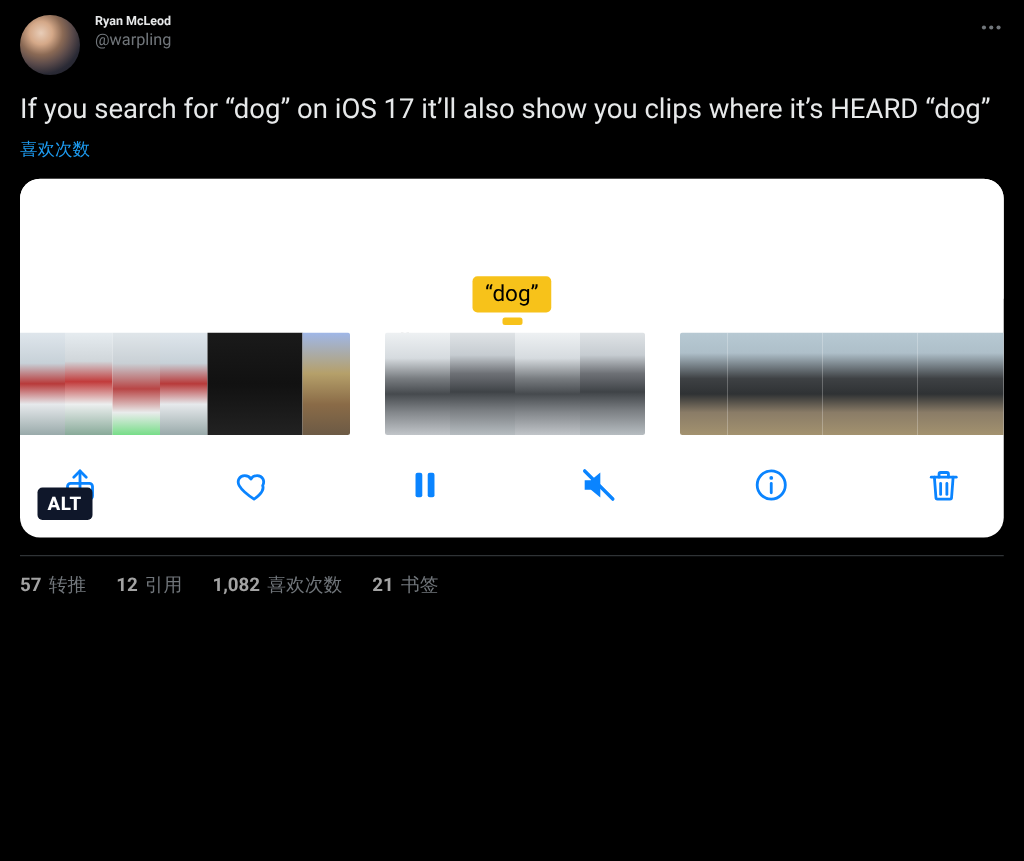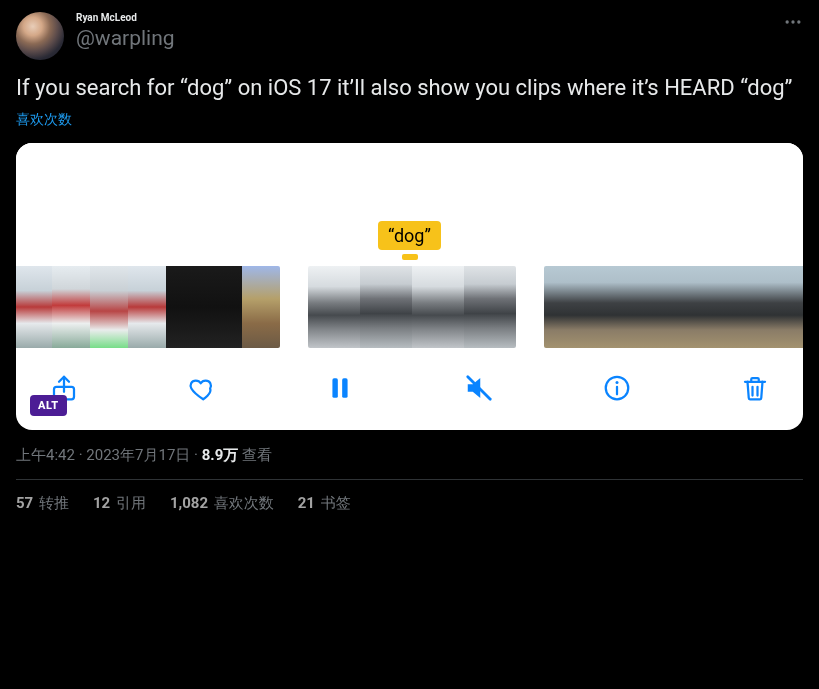--- a/index.html
+++ b/index.html
@@ -24,21 +24,21 @@
     height: 48px;
     border-radius: 50%;
     background: radial-gradient(circle at 35% 30%, #e8cdb8 0%, #d4a888 20%, #8b6a55 38%, #5a4a4a 55%, #2a2a35 72%, #1a1a25 100%);
     flex-shrink: 0;
     margin-right: 12px;
     overflow: hidden;
     position: relative;
   }
   .names { display: flex; flex-direction: column; line-height: 1.25; }
   .display-name { font-weight: 700; font-size: 10px; color: #e7e9ea; }
-  .handle { font-size: 21px; color: #71767b; }
+  .handle { font-size: 13px; color: #71767b; }
   .more-icon { position: absolute; right: 0; top: 0; color: #71767b; }
   .more-icon svg { width: 20px; height: 20px; display: block; }
   .body-text {
     margin-top: 14px;
     font-size: 22px;
     line-height: 1.3;
     color: #e7e9ea;
   }
   .translate-link {
     display: inline-block;
@@ -122,24 +122,24 @@
     justify-content: space-between;
     align-items: center;
     padding: 18px 28px 22px;
   }
   .tbtn { color: #0a84ff; display: flex; align-items: center; justify-content: center; width: 40px; height: 40px; }
   .tbtn svg { width: 30px; height: 30px; display: block; }
   .tbtn.pause svg { width: 26px; height: 30px; }
   .alt-badge {
     position: absolute;
     left: 14px; bottom: 14px;
-    background: #4c1d95;
+    background: #0f172a;
     color: #fff;
     border-radius: 4px;
-    font-size: 11px;
+    font-size: 15px;
     font-weight: 800;
     letter-spacing: 0.5px;
     padding: 4px 8px;
   }
   .meta-row {
     margin-top: 16px;
     color: #71767b;
     font-size: 15px;
   }
   .meta-row .views-count { color: #e7e9ea; font-weight: 700; }
@@ -260,23 +260,20 @@
             <path d="M6 7l1 13a1 1 0 001 1h8a1 1 0 001-1l1-13"></path>
             <line x1="10" y1="11" x2="10" y2="18"></line>
             <line x1="14" y1="11" x2="14" y2="18"></line>
           </svg>
       </div>
     </div>
 
     <div class="alt-badge">ALT</div>
   </div>
 
-  <div class="meta-row">
-    <span>上午4:42</span><span> · </span><span>2023年7月17日</span><span> · </span><span class="views-count">8.9万</span><span> 查看</span>
-  </div>
 
   <div class="divider"></div>
 
   <div class="stats-row">
     <div class="stat"><span class="num">57</span><span> 转推</span></div>
     <div class="stat"><span class="num">12</span><span> 引用</span></div>
     <div class="stat"><span class="num">1,082</span><span> 喜欢次数</span></div>
     <div class="stat"><span class="num">21</span><span> 书签</span></div>
   </div>
 

